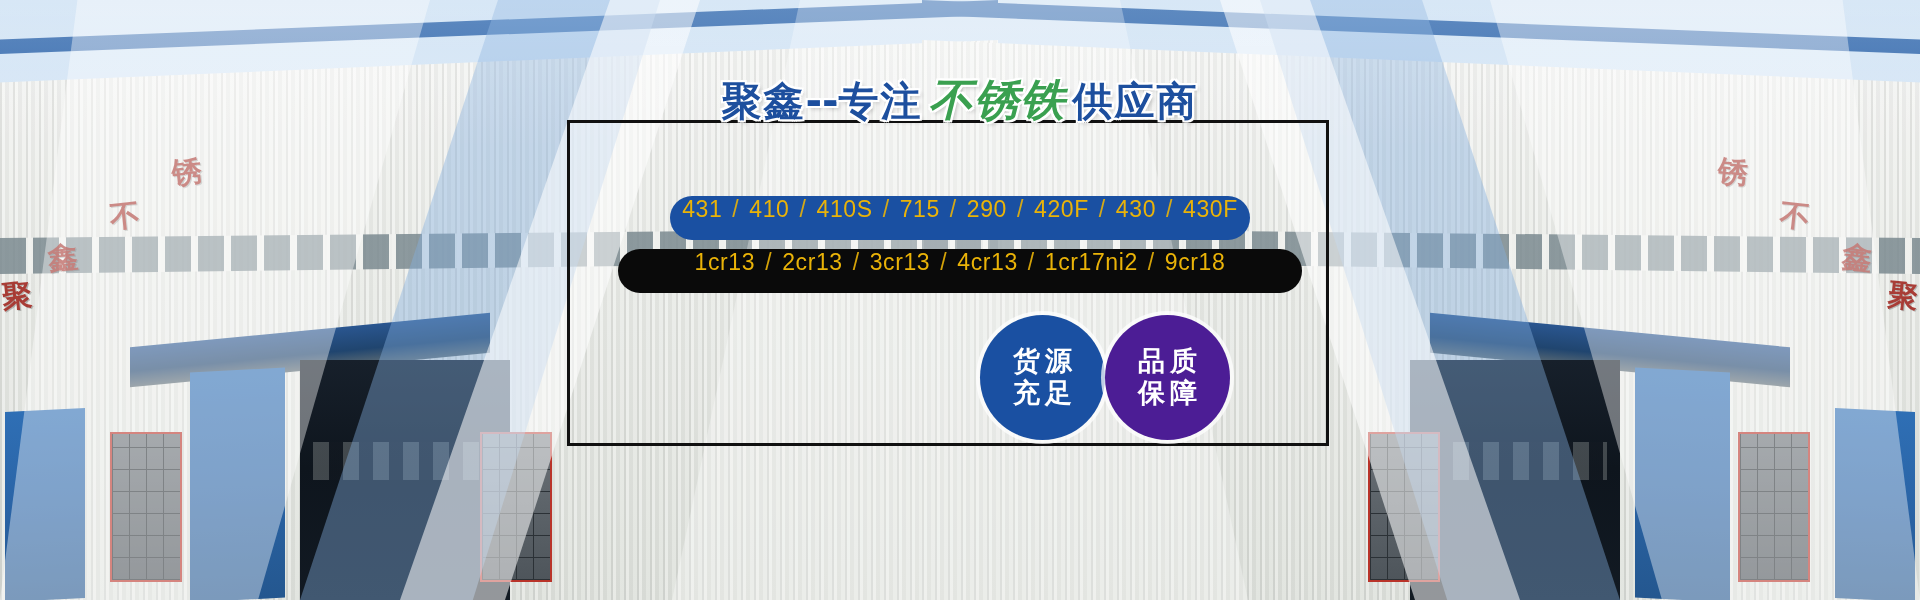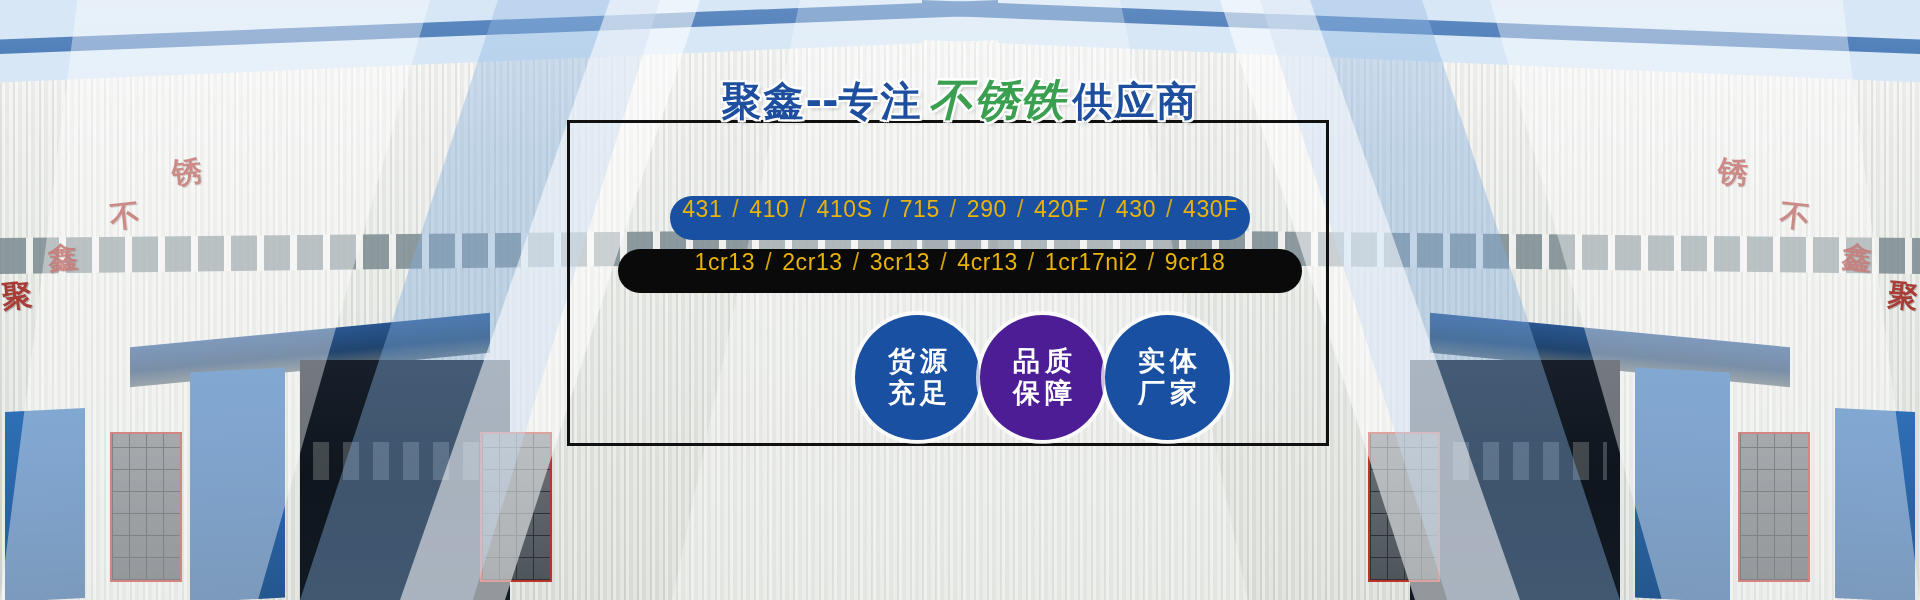--- a/index.html
+++ b/index.html
@@ -329,20 +329,16 @@
 
   <div class="badges">
     <div class="badge blue">
       <span>货源</span>
       <span>充足</span>
     </div>
     <div class="badge green">
       <span>品质</span>
       <span>保障</span>
     </div>
-    <div class="badge blue">
-      <span>实体</span>
-      <span>厂家</span>
-    </div>
   </div>
 
 <div style="position: absolute; left: 632px; top: 112px; width: 632px; height: 22px; background: transparent; z-index: 6;"></div>
   </div>
 
 </body></html>

